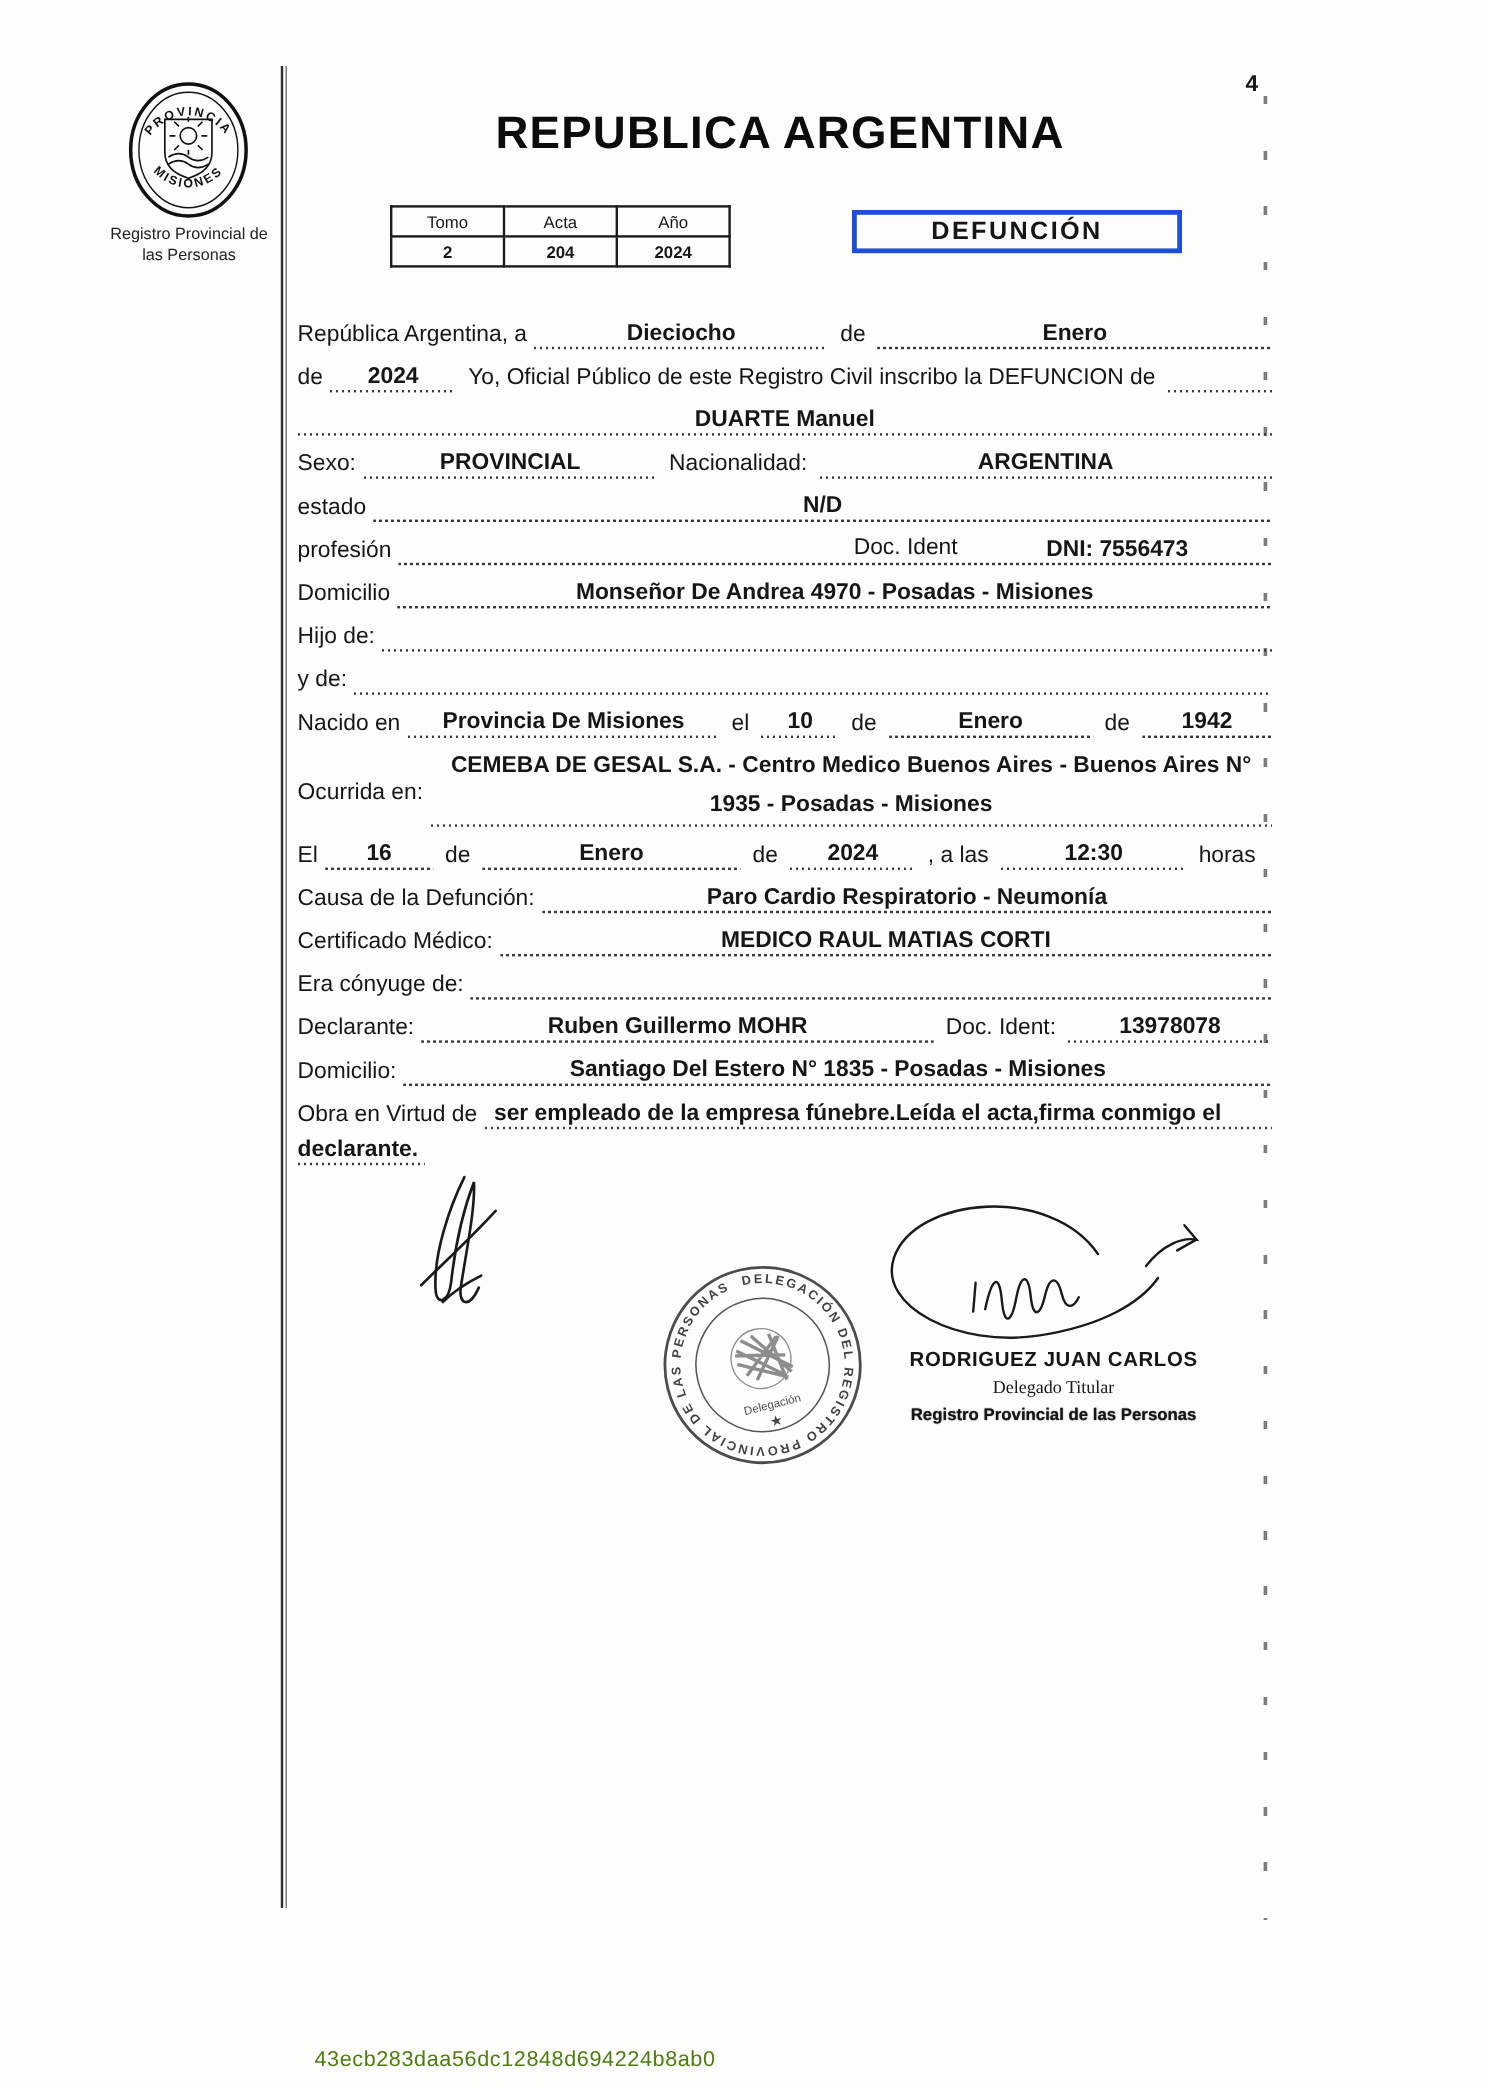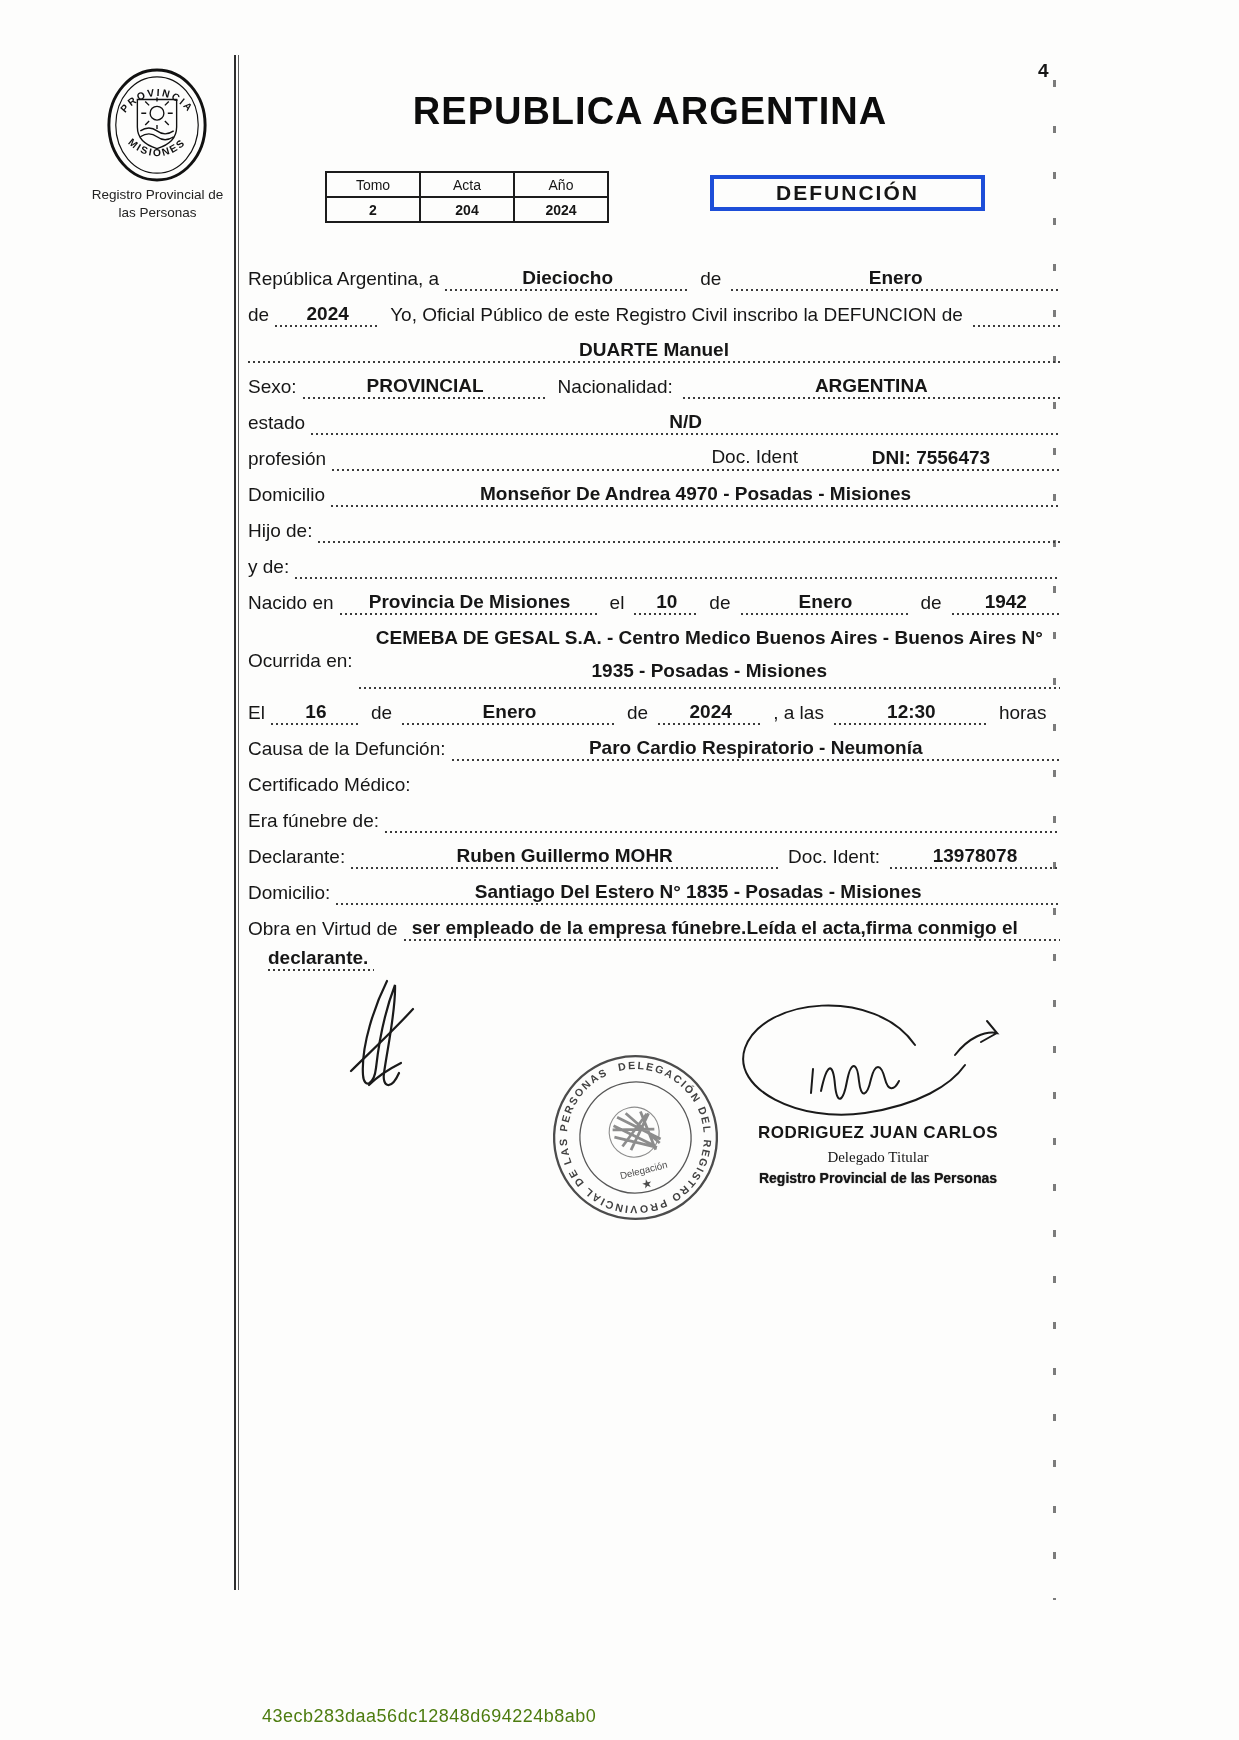--- a/index.html
+++ b/index.html
@@ -51,21 +51,21 @@
   .row { display: flex; align-items: flex-end; min-height: 36px; font-size: 19px; }
   .lbl { white-space: nowrap; padding: 0 6px 1px 0; }
   .mid { white-space: nowrap; padding: 0 10px 1px; }
   .fill { flex: 1 1 auto; text-align: center; font-weight: bold; padding: 0 4px 2px; white-space: nowrap; }
   .fill.plainwrap { display: flex; align-items: flex-end; font-weight: normal; }
   .fill .spacer { flex: 1; }
   .fill .inline-lbl { font-weight: normal; padding: 0 8px 1px 0; white-space: nowrap; }
   .fill .inline-val { font-weight: bold; width: 250px; text-align: center; white-space: nowrap; }
   .block-val { flex: 1; text-align: center; font-weight: bold; line-height: 1.75; padding-bottom: 2px; }
   .left-val { text-align: left; padding-left: 8px; }
-  .underword { display: inline-block; font-weight: bold; font-size: 19px; padding: 2px 6px 2px 0; margin-left: 20px; }
+  .underword { display: inline-block; font-weight: bold; font-size: 19px; padding: 2px 6px 2px 0; }
   
   .sig-zone { position: absolute; left: 248px; top: 985px; width: 812px; height: 300px; }
   .sig1 { position: absolute; left: 75px; top: -12px; }
   .sig2 { position: absolute; left: 455px; top: 8px; }
   .stamp { position: absolute; left: 295px; top: 48px; }
   .official { position: absolute; left: 495px; top: 138px; width: 270px; text-align: center; }
   .official-name { font-size: 17px; font-weight: bold; letter-spacing: .5px; }
   .official-title { font-size: 15px; font-family: "Liberation Serif", serif; margin-top: 6px; }
   .official-org { font-size: 14px; font-weight: bold; margin-top: 4px; text-shadow: 0 0 1px #333; }
   .footer-hash { position: absolute; left: 262px; top: 1706px; font-size: 18px; letter-spacing: .5px; color: #4d7c0f; }
@@ -210,24 +210,25 @@
     <span class="mid">horas</span>
   </div>
 
   <div class="row">
     <span class="lbl">Causa de la Defunción:</span>
     <span class="fill dotline">Paro Cardio Respiratorio - Neumonía</span>
   </div>
 
   <div class="row">
     <span class="lbl">Certificado Médico:</span>
-  </div>
-
-  <div class="row">
-    <span class="lbl">Era fúnebre de:</span>
+    <span class="fill dotline">MEDICO RAUL MATIAS CORTI</span>
+  </div>
+
+  <div class="row">
+    <span class="lbl">Era cónyuge de:</span>
     <span class="fill dotline"></span>
   </div>
 
   <div class="row">
     <span class="lbl">Declarante:</span>
     <span class="fill dotline">Ruben Guillermo MOHR</span>
     <span class="mid">Doc. Ident:</span>
     <span class="fill dotline" style="flex:0 0 170px">13978078</span>
   </div>
 

